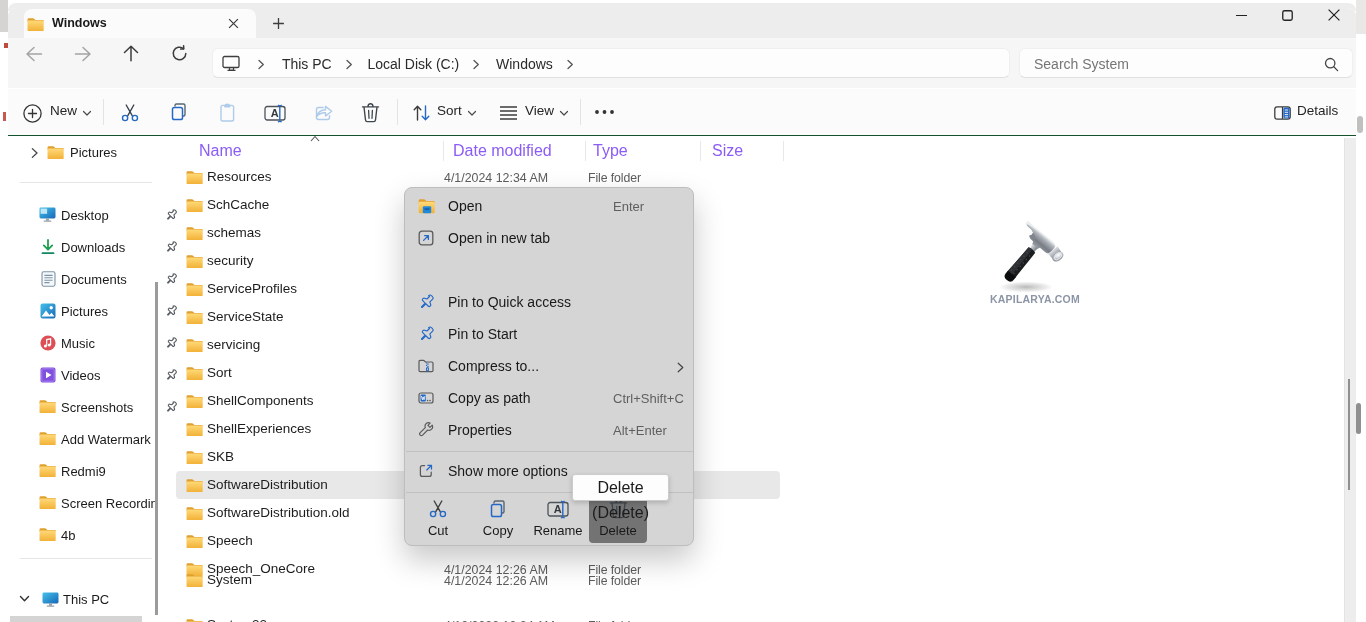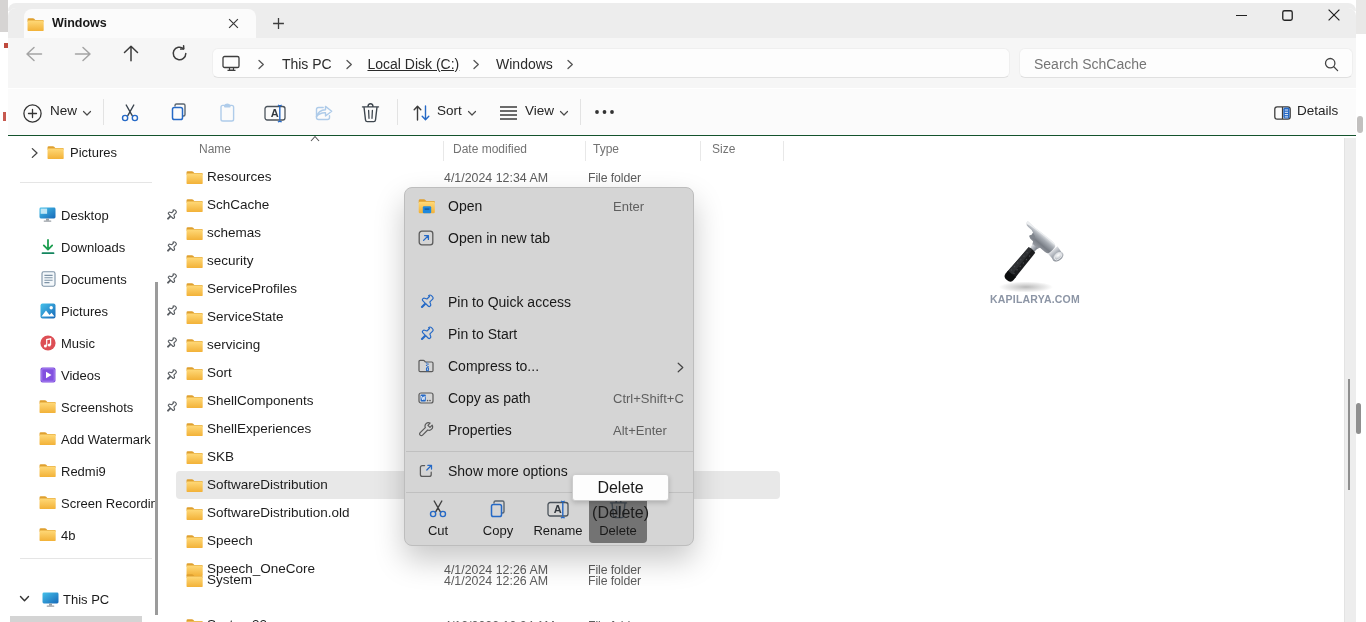--- a/index.html
+++ b/index.html
@@ -21,21 +21,21 @@
   #crumbs{position:absolute;top:0;left:0;height:30px;line-height:30px;font-size:14px;color:#2b2b2b;white-space:nowrap;}
   #searchtext{position:absolute;left:14px;top:0;height:30px;line-height:30px;font-size:14px;color:#757575;}
   
   #toolbar{position:absolute;left:0;top:81px;width:100%;height:47px;background:#fbfbfb;
            border-bottom:1px solid #14532d;box-sizing:border-box;}
   .tbsep{position:absolute;top:10px;width:1px;height:26px;background:#e3e3e3;}
   .tbtext{position:absolute;font-size:13.5px;color:#252525;top:14px;}
   
   .sbitem{position:absolute;font-size:13px;color:#1b1b1b;transform:translateY(1px);}
   
-  .hdr{position:absolute;font-size:12px;color:#737373;top:0;}
+  .hdr{position:absolute;font-size:16px;color:#8b5cf6;top:0;}
   .hline{position:absolute;top:5px;width:1px;height:20px;background:#e8e8e8;}
   .row{position:absolute;left:168px;height:28px;width:604px;}
   .fname{position:absolute;left:31px;top:6px;font-size:13.5px;color:#1c1c1c;white-space:nowrap;}
   .fdate{position:absolute;left:268px;top:8px;font-size:12.4px;color:#5d5d5d;white-space:nowrap;}
   .ftype{position:absolute;left:412px;top:8px;font-size:12.3px;letter-spacing:-0.1px;color:#5d5d5d;white-space:nowrap;}
   .ficon{position:absolute;left:10px;top:7px;}
   
   #menu{position:absolute;left:396px;top:179px;width:290px;height:359px;background:#d5d5d5;
         border:1px solid #bdbdbd;border-radius:8px;box-sizing:border-box;
         box-shadow:0 14px 30px rgba(0,0,0,0.22);}
@@ -132,32 +132,32 @@
       <path d="M7.5 12.8 L7.5 15 L11.5 15 L11.5 12.8 M5.5 15.3 L13.5 15.3" stroke="#3e3e3e" stroke-width="1.2" fill="none"></path>
         </svg>
     <div id="crumbs" style="left:44px;">
       <svg width="8" height="11" viewBox="0 0 8 11" style="margin:0 0 -1px 0">
             <path d="M2 1.5 L6.3 5.5 L2 9.5" stroke="#555" stroke-width="1.3" fill="none" stroke-linecap="round" stroke-linejoin="round"></path>
           </svg>
       <span style="margin:0 9px 0 13px;">This PC</span>
       <svg width="8" height="11" viewBox="0 0 8 11" style="margin:0 0 -1px 0">
             <path d="M2 1.5 L6.3 5.5 L2 9.5" stroke="#555" stroke-width="1.3" fill="none" stroke-linecap="round" stroke-linejoin="round"></path>
           </svg>
-      <span style="margin:0 9px 0 11px;text-decoration:underline;">Local Disk (C:)</span>
+      <span style="margin:0 9px 0 11px;">Local Disk (C:)</span>
       <svg width="8" height="11" viewBox="0 0 8 11" style="margin:0 0 -1px 0">
             <path d="M2 1.5 L6.3 5.5 L2 9.5" stroke="#555" stroke-width="1.3" fill="none" stroke-linecap="round" stroke-linejoin="round"></path>
           </svg>
       <span style="margin:0 9px 0 12px;">Windows</span>
       <svg width="8" height="11" viewBox="0 0 8 11" style="margin:0 0 -1px 0">
             <path d="M2 1.5 L6.3 5.5 L2 9.5" stroke="#555" stroke-width="1.3" fill="none" stroke-linecap="round" stroke-linejoin="round"></path>
           </svg>
     </div>
   </div>
   <div class="field" style="left:1011px;width:334px;">
-    <div id="searchtext">Search SchCache</div>
+    <div id="searchtext">Search System</div>
     <svg width="15" height="15" viewBox="0 0 15 15" style="position:absolute;right:13px;top:8px">
       <circle cx="6.2" cy="6.2" r="4.7" fill="none" stroke="#454545" stroke-width="1.3"></circle>
       <path d="M9.8 9.8 L13.6 13.6" stroke="#454545" stroke-width="1.3" stroke-linecap="round"></path>
         </svg>
   </div>
 </div>
 
 <div id="toolbar">
   <svg width="19" height="19" viewBox="0 0 19 19" style="position:absolute;left:15px;top:15px">
     <circle cx="9.5" cy="9.5" r="8.6" fill="none" stroke="#333" stroke-width="1.3"></circle>

